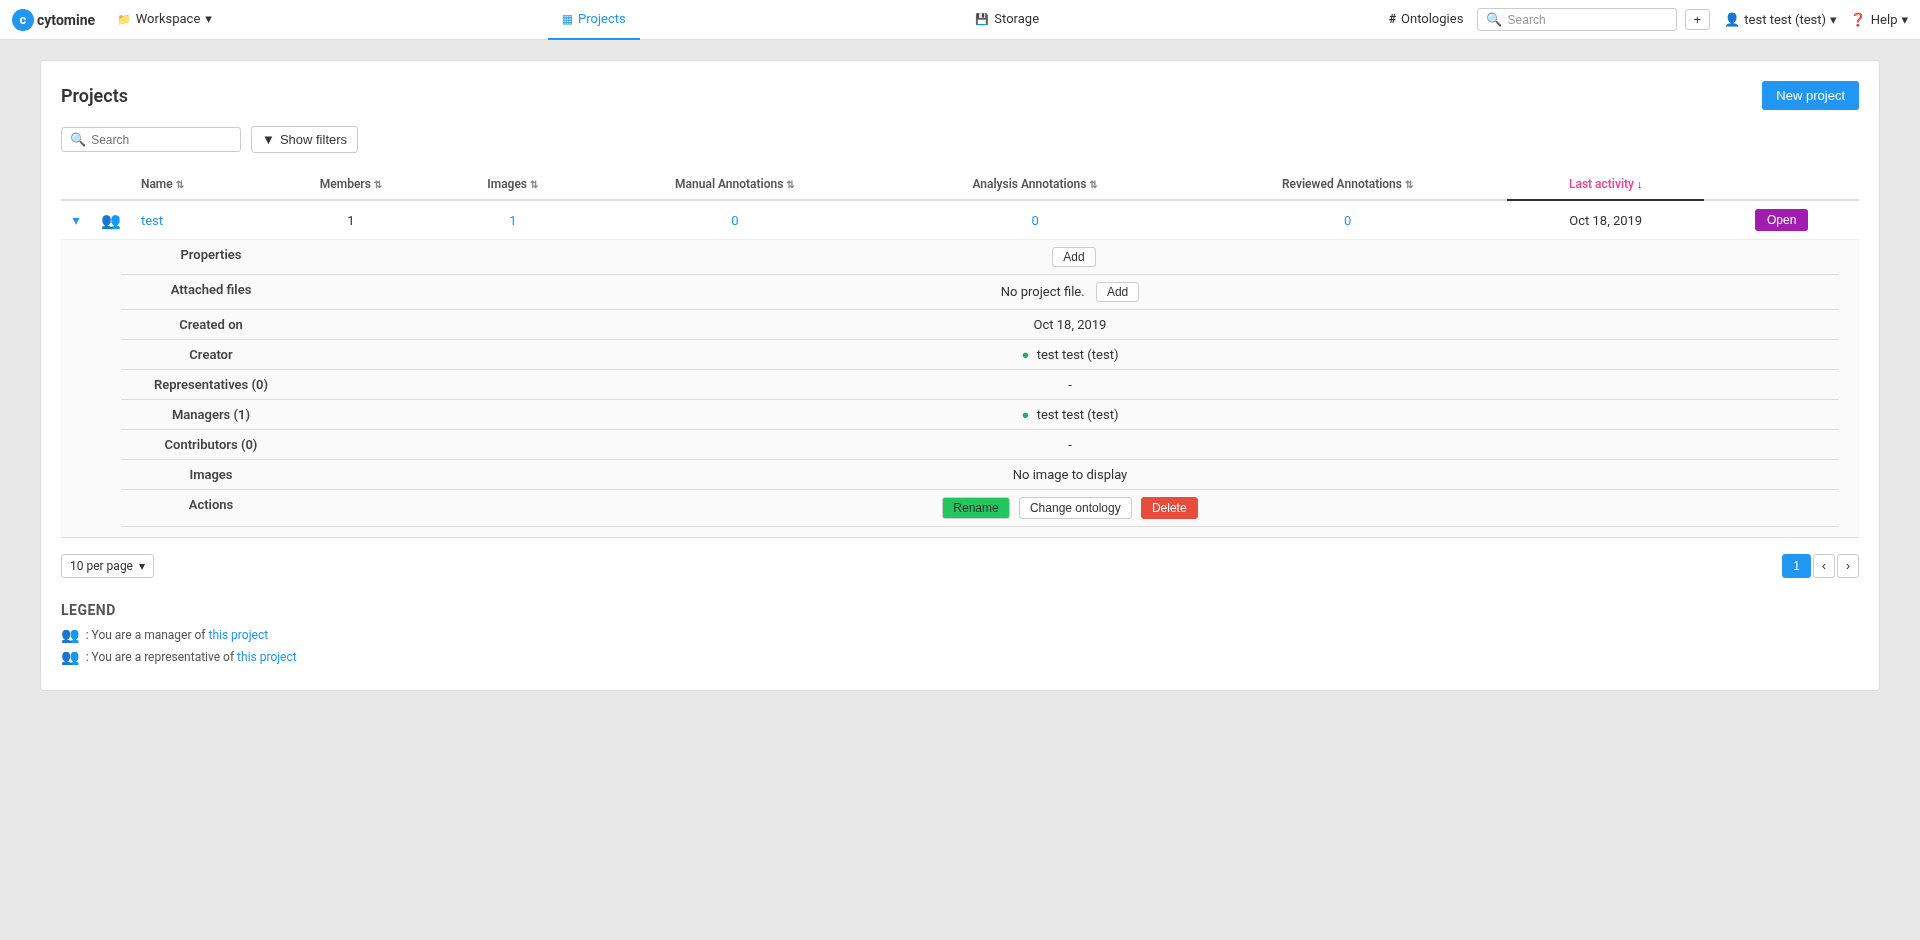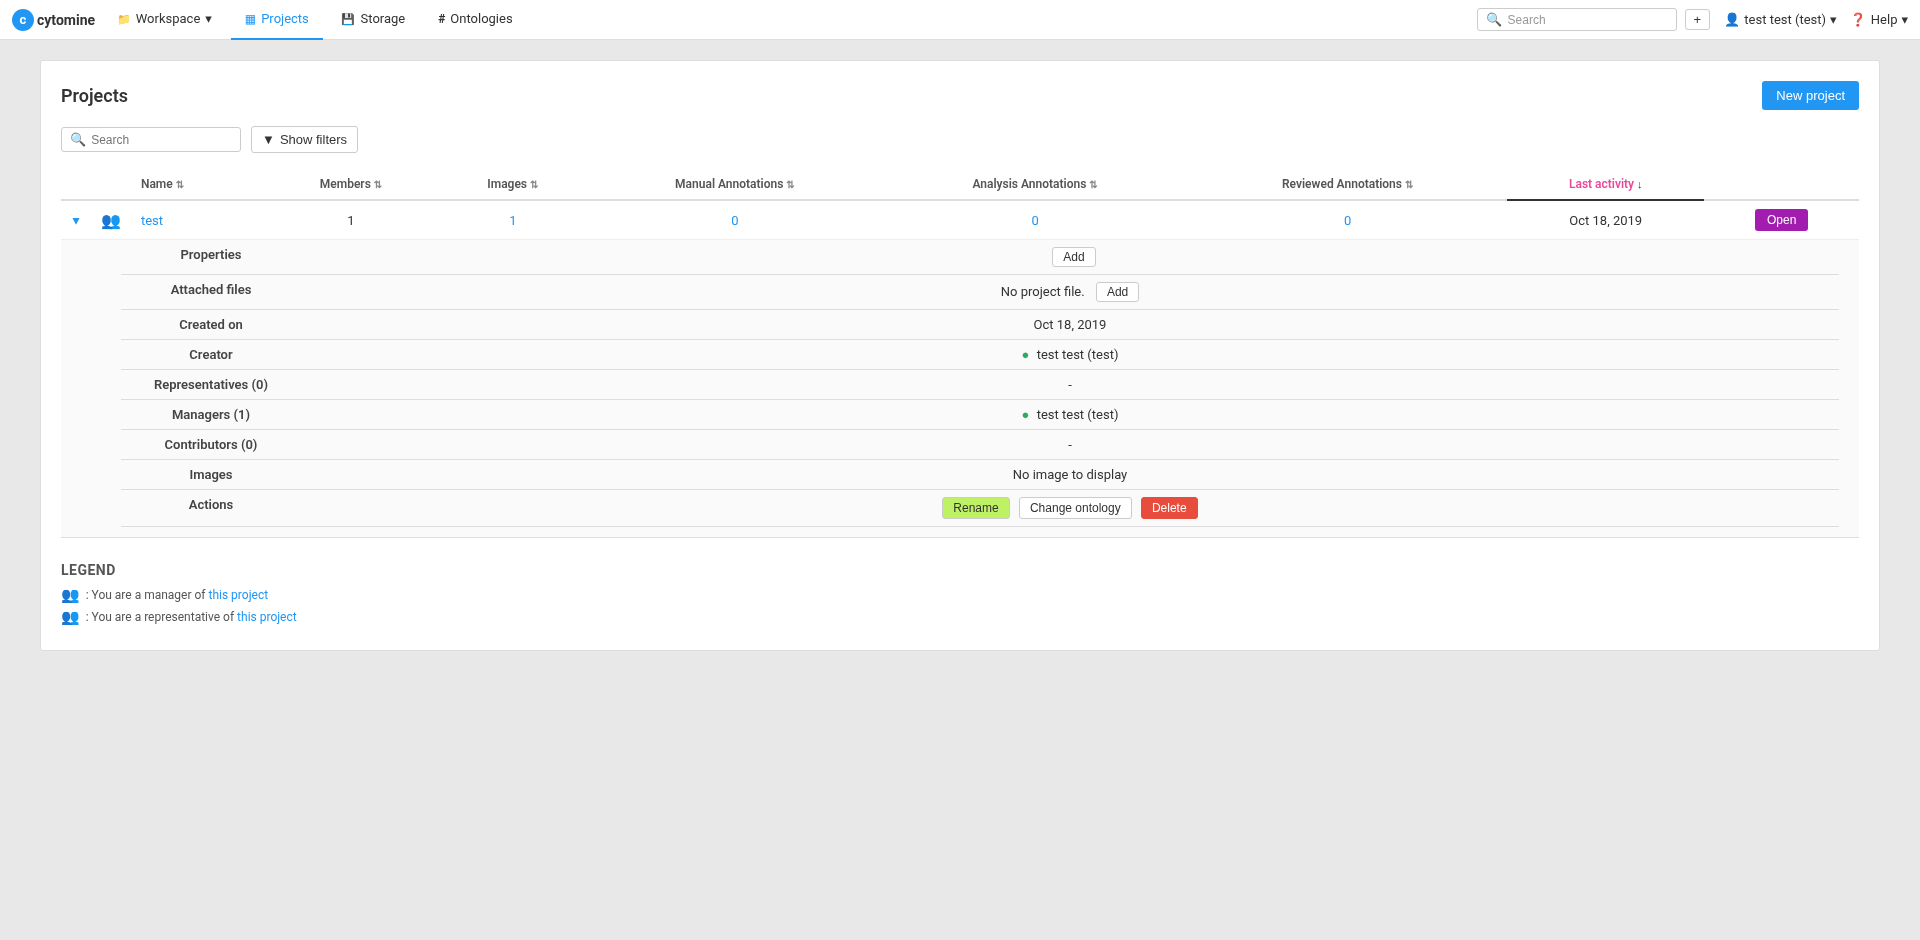--- a/index.html
+++ b/index.html
@@ -39,20 +39,21 @@
       justify-content: center;
       color: white;
       font-weight: bold;
       font-size: 13px;
     }
     .navbar-menu {
       display: flex;
       align-items: center;
       flex: 1;
       gap: 5px;
+      justify-content: space-between;
     }
     .nav-item {
       display: flex;
       align-items: center;
       gap: 5px;
       padding: 0 14px;
       height: 40px;
       cursor: pointer;
       color: #333;
       font-size: 13px;
@@ -277,21 +278,21 @@
       background: #fff;
       cursor: pointer;
       font-size: 12px;
       color: #333;
       margin-left: 8px;
     }
     .btn-rename {
       border: 1px solid #ccc;
       border-radius: 3px;
       padding: 3px 10px;
-      background: #bef264;
+      background: #22c55e;
       cursor: pointer;
       font-size: 12px;
       color: #333;
     }
     .btn-change-ontology {
       border: 1px solid #ccc;
       border-radius: 3px;
       padding: 3px 10px;
       background: #fff;
       cursor: pointer;
@@ -583,20 +584,31 @@
                   </td>
                 </tr>
               </tbody>
                 </table>
             </div>
           </td>
         </tr>
       </tbody>
     </table>
 
+    <div class="pagination-row">
+      <div class="per-page-select">
+        <span>10 per page</span>
+        <span>▾</span>
+      </div>
+      <div class="pagination-btns">
+        <button class="page-btn active">1</button>
+        <button class="page-btn arrow">‹</button>
+        <button class="page-btn arrow">›</button>
+      </div>
+    </div>
 
     <div class="legend-section">
       <div class="legend-title">LEGEND</div>
       <div class="legend-item">
         <span style="font-size:15px;">👥</span>
         <span>
           <span>: You are a manager of </span><a class="link-blue">this project</a>
         </span>
       </div>
       <div class="legend-item">

